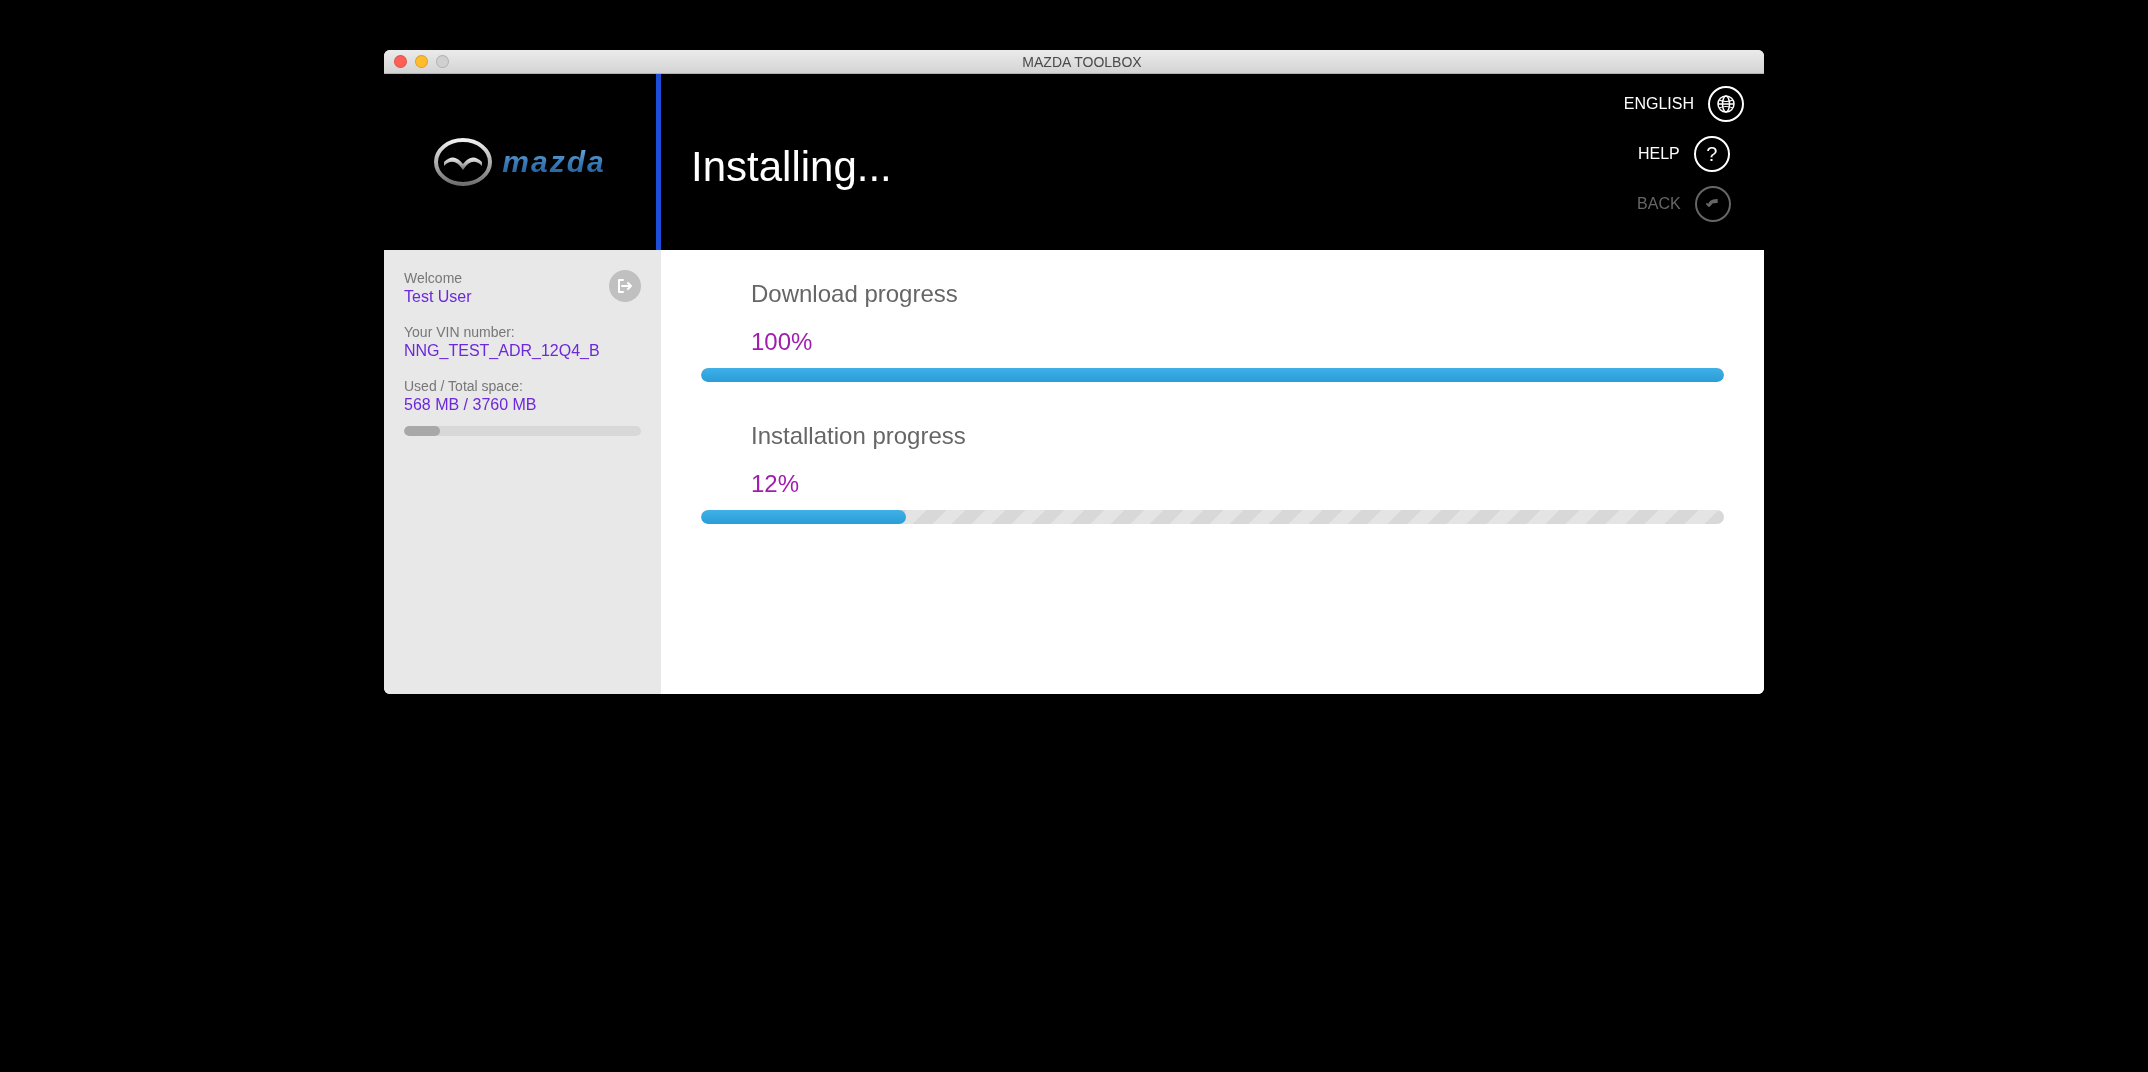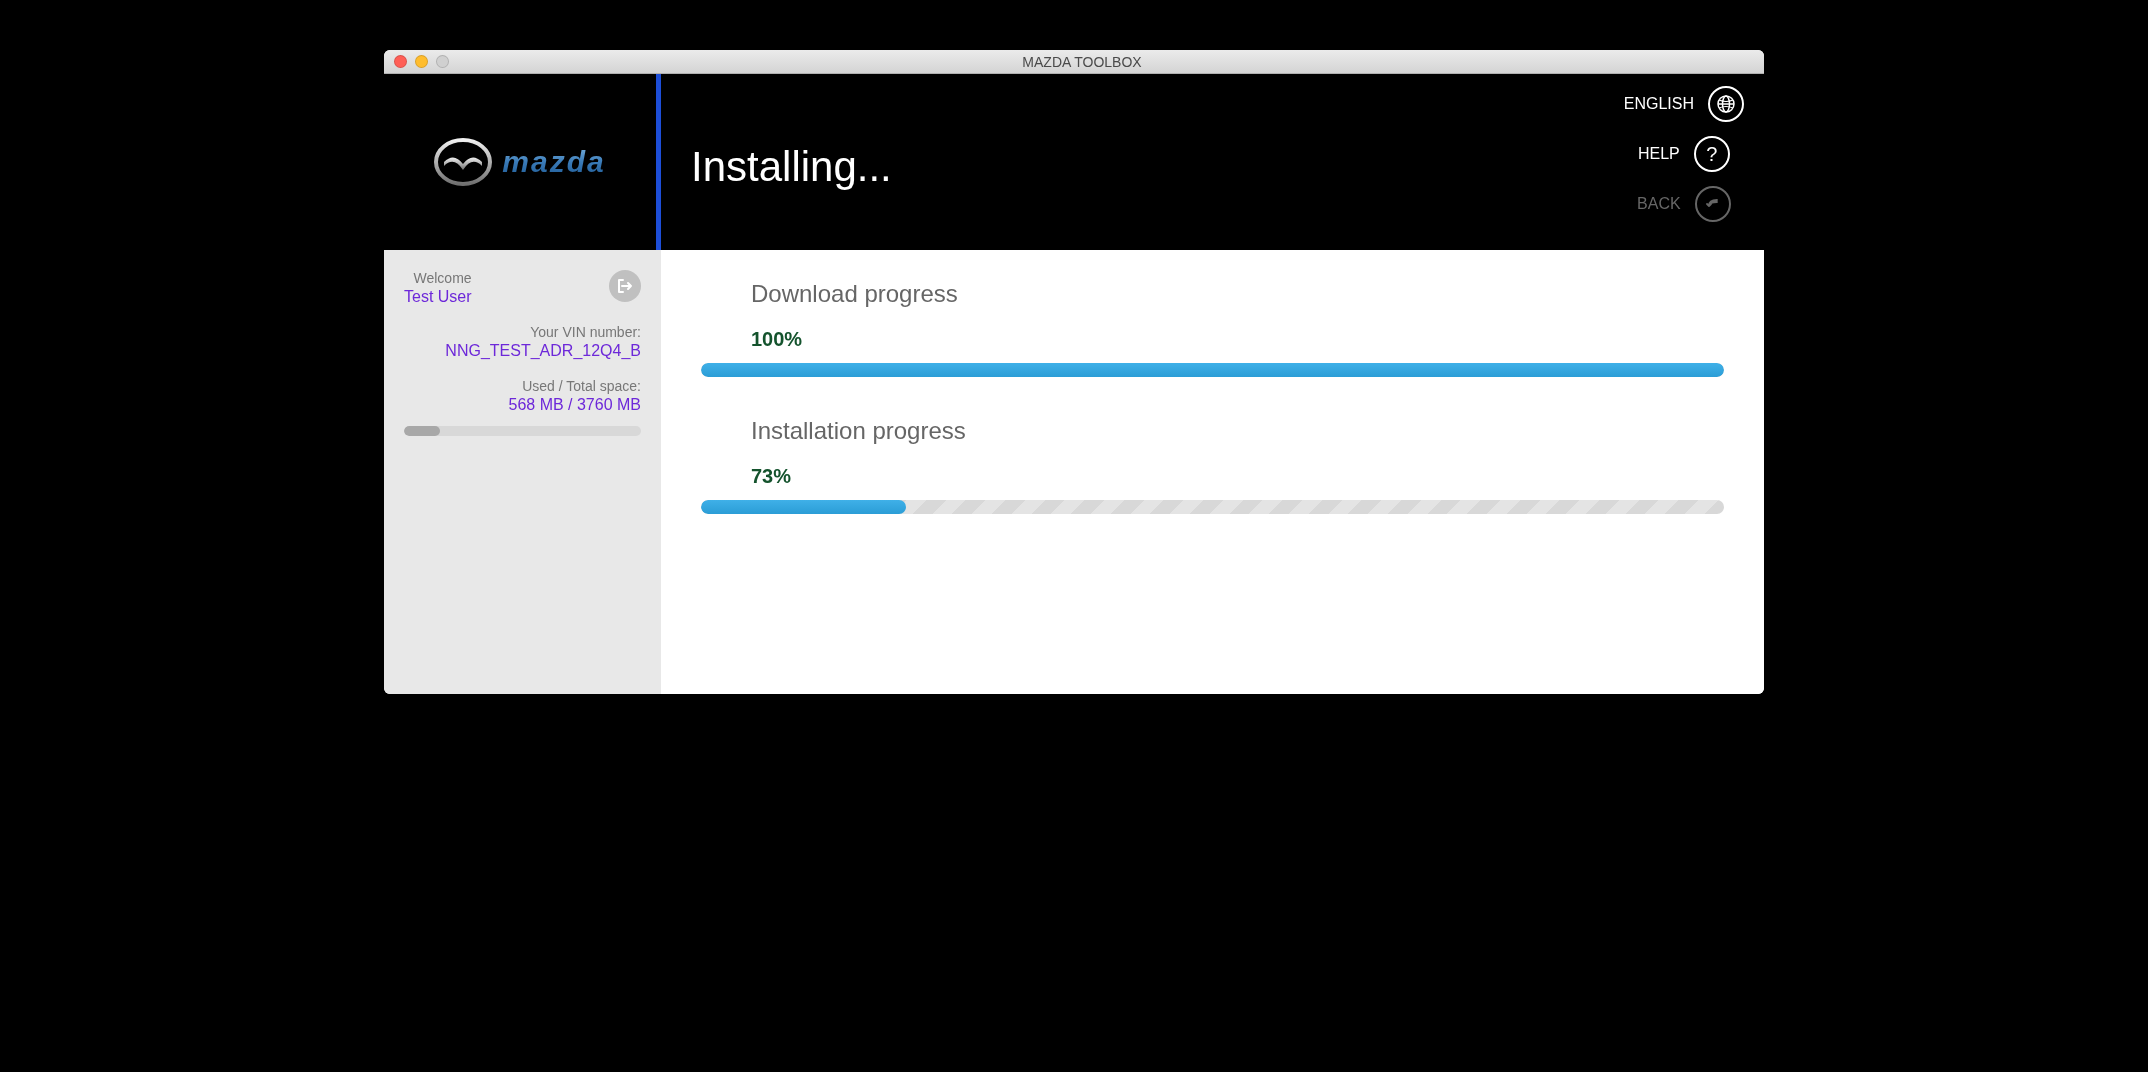--- a/index.html
+++ b/index.html
@@ -132,21 +132,20 @@
     }
     .sidebar {
       width: 277px;
       background: #e8e8e8;
       padding: 20px;
       color: #555;
       font-size: 15px;
     }
     .sidebar-row {
       margin-bottom: 18px;
-      text-align: right;
     }
     .sidebar-label {
       color: #777;
       font-size: 14px;
       margin-bottom: 2px;
     }
     .sidebar-value {
       color: #6d28d9;
       font-size: 16px;
     }
@@ -191,23 +190,23 @@
       margin-bottom: 12px;
       align-items: baseline;
       flex-direction: column;
     }
     .progress-label {
       color: #666;
       font-size: 24px;
       font-weight: 400;
     }
     .progress-percent {
-      color: #14532d;
-      font-size: 20px;
-      font-weight: 700;
+      color: #a21caf;
+      font-size: 24px;
+      font-weight: 400;
     }
     .progress-bar {
       height: 14px;
       background: repeating-linear-gradient(
         -45deg,
         #d8d8d8,
         #d8d8d8 14px,
         #e4e4e4 14px,
         #e4e4e4 28px
       );
@@ -316,21 +315,21 @@
           <span class="progress-label">Download progress</span>
           <span class="progress-percent">100%</span>
         </div>
         <div class="progress-bar">
           <div class="progress-fill" style="width:100%"></div>
         </div>
       </div>
       <div class="progress-section">
         <div class="progress-label-row">
           <span class="progress-label">Installation progress</span>
-          <span class="progress-percent">73%</span>
+          <span class="progress-percent">12%</span>
         </div>
         <div class="progress-bar">
           <div class="progress-fill" style="width:20%"></div>
         </div>
       </div>
     </div>
   </div>
 </div>
 
 </body></html>

